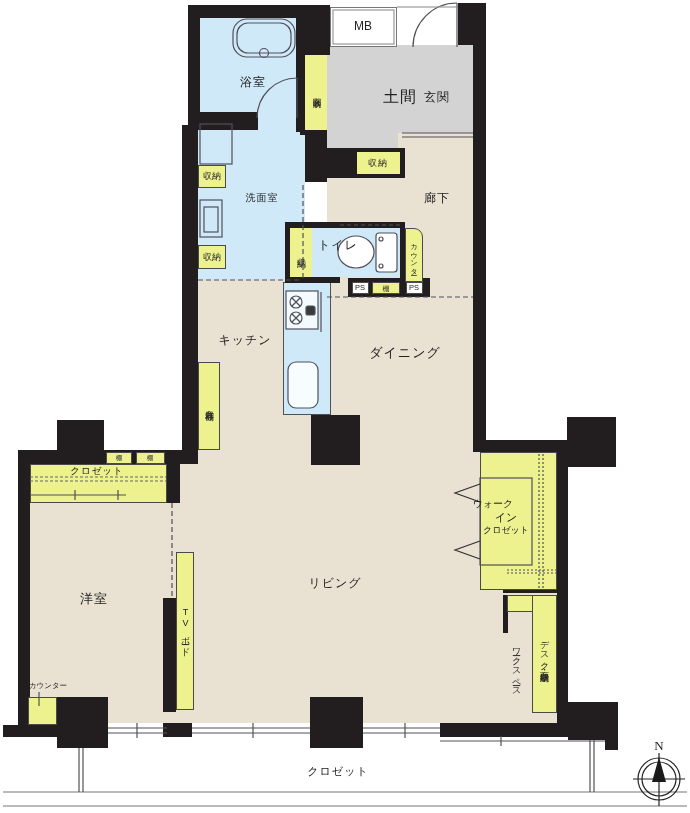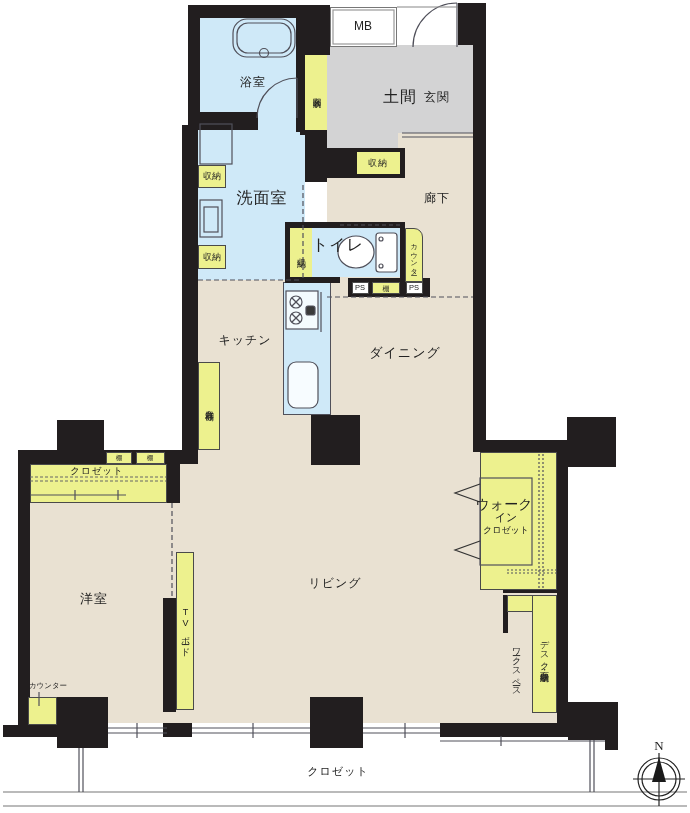--- a/index.html
+++ b/index.html
@@ -180,40 +180,40 @@
       <polygon points="659,757 652,782 666,782" fill="#1a1a1a" stroke="none"></polygon>
     </g>
   </svg>
 
   <div class="lbl" style="left:253px;top:82px;font-size:12px;">浴室</div>
   <div class="lbl" style="left:363px;top:26px;font-size:12px;letter-spacing:0;">MB</div>
   <div class="vlbl" style="left:316px;top:93px;font-size:8px;">玄関収納</div>
   <div class="lbl" style="left:357px;top:97px;font-size:16px;margin-left:43px;">土間</div>
   <div class="lbl" style="left:437px;top:97px;font-size:12px;">玄関</div>
   <div class="lbl" style="left:378px;top:163px;font-size:9px;">収納</div>
-  <div class="lbl" style="left:262px;top:198px;font-size:16px;font-family:Liberation Serif, serif;">洗面室</div>
+  <div class="lbl" style="left:262px;top:198px;font-size:10px;font-family:Liberation Serif, serif;">洗面室</div>
   <div class="lbl" style="left:212px;top:176px;font-size:9px;letter-spacing:0;">収納</div>
   <div class="lbl" style="left:212px;top:257px;font-size:9px;letter-spacing:0;">収納</div>
   <div class="lbl" style="left:437px;top:198px;font-size:12px;">廊下</div>
   <div class="vlbl" style="left:301px;top:252px;font-size:9px;">収納</div>
-  <div class="lbl" style="left:338px;top:245px;font-size:16px;">トイレ</div>
+  <div class="lbl" style="left:338px;top:245px;font-size:12px;">トイレ</div>
   <div class="vlbl" style="left:414px;top:255px;font-size:7px;letter-spacing:0;">カウンター</div>
   <div class="lbl" style="left:360px;top:288px;font-size:7.5px;letter-spacing:0;">PS</div>
   <div class="lbl" style="left:386px;top:288px;font-size:7px;letter-spacing:0;">棚</div>
   <div class="lbl" style="left:414px;top:288px;font-size:7.5px;letter-spacing:0;">PS</div>
   <div class="lbl" style="left:245px;top:340px;font-size:12px;">キッチン</div>
   <div class="lbl" style="left:405px;top:352px;font-size:13px;">ダイニング</div>
   <div class="vlbl" style="left:209px;top:404px;font-size:9px;">食器棚</div>
   <div class="lbl" style="left:119px;top:458px;font-size:6.5px;letter-spacing:0;">棚</div>
   <div class="lbl" style="left:150px;top:458px;font-size:6.5px;letter-spacing:0;">棚</div>
   <div class="lbl" style="left:97px;top:471px;font-size:9.5px;">クロゼット</div>
   <div class="lbl" style="left:94px;top:598px;font-size:13px;">洋室</div>
   <div class="vlbl" style="left:185px;top:630px;font-size:9px;">TVボード</div>
   <div class="lbl" style="left:335px;top:583px;font-size:12px;">リビング</div>
-  <div class="lbl" style="left:504px;top:504px;font-size:14px;letter-spacing:0;">ウォーク</div>
+  <div class="lbl" style="left:493px;top:504px;font-size:10px;letter-spacing:0;">ウォーク</div>
   <div class="lbl" style="left:506px;top:517px;font-size:11px;letter-spacing:0;">イン</div>
   <div class="lbl" style="left:506px;top:530px;font-size:9px;letter-spacing:0;">クロゼット</div>
   <div class="vlbl" style="left:544px;top:650px;font-size:9px;letter-spacing:0;">デスク・壁面収納</div>
   <div class="vlbl" style="left:516px;top:666px;font-size:9px;letter-spacing:0;">ワークスペース</div>
   <div class="lbl" style="left:48px;top:686px;font-size:7.5px;letter-spacing:0;">カウンター</div>
   <div class="lbl" style="left:338px;top:771px;font-size:11px;">クロゼット</div>
   <div class="lbl" style="left:659px;top:745px;font-size:13px;font-family:'Liberation Serif',serif;letter-spacing:0;">N</div>
 
 </div>
 

